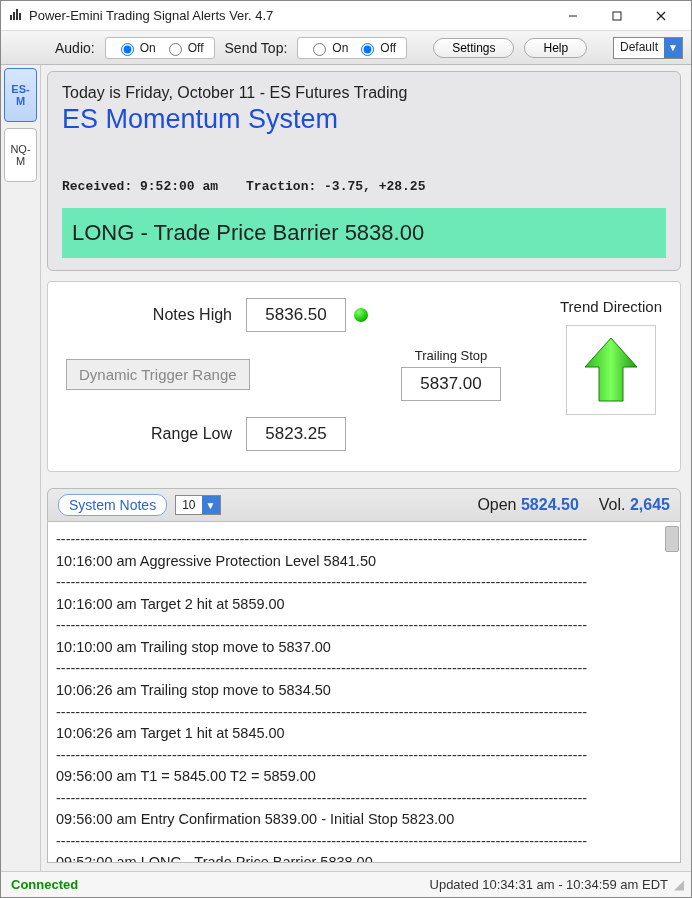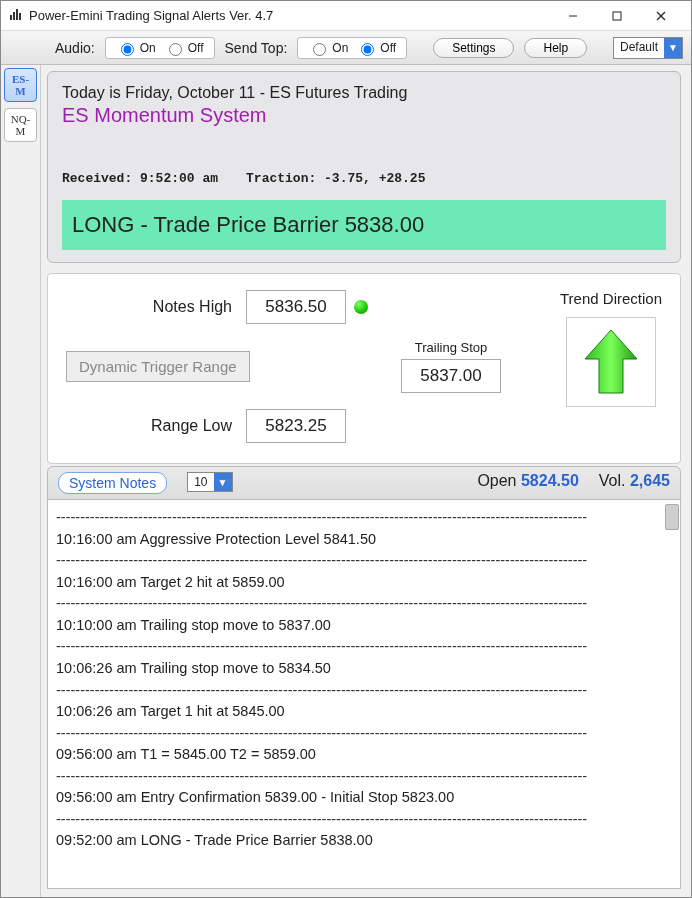--- a/index.html
+++ b/index.html
@@ -46,29 +46,28 @@
   }
   .tab-side {
     width: 40px;
     display:flex;
     flex-direction:column;
     background:#f0f0f0;
     border-right:1px solid #ccc;
   }
   .tab-btn {
     font-size:11px;
-    padding:4px 3px;
+    padding:14px 3px;
     text-align:center;
     border:1px solid #9bb7d8;
     border-radius:4px;
     margin:3px;
     background:#fff;
     color:#3366cc;
     cursor:pointer;
-    font-family:Liberation Serif, serif;
   }
   .tab-btn.active {
     background: linear-gradient(#d6e6ff,#bcd5f6);
     border:1px solid #3b7dd8;
     font-weight:bold;
   }
   .radio-grp {
     display:flex;
     align-items:center;
     border:1px solid #bbb;
@@ -112,21 +111,21 @@
   .panel {
     border:1px solid #bbb;
     border-radius:6px;
     background:#e7e7e9;
     padding:12px 14px;
     display:flex;
     gap:8px;
   }
   .panel-left { flex:1; }
   .date-line { font-size:16px; color:#222; margin-bottom:2px; font-family:"Trebuchet MS",Arial,sans-serif;}
-  .sys-name { font-size:20px; color:#a21caf; font-family:"Trebuchet MS",Arial,sans-serif; margin-bottom:8px;}
+  .sys-name { font-size:27px; color:#1d4ed8; font-family:"Trebuchet MS",Arial,sans-serif; margin-bottom:8px;}
   .mono-row { font-family:"Courier New",monospace; font-size:13px; font-weight:bold; display:flex; gap:28px; margin-bottom:14px;margin-top:44px;}
   .banner {
     background:#6de9b8;
     font-size:22px;
     padding:12px 10px;
     font-family:Arial,sans-serif;
   }
   .meter-box {
     width:160px;
     border:1px solid #bbb;
@@ -181,27 +180,27 @@
   }
   .trend-title { font-size:15px; margin-bottom:10px;}
   .arrow-box {
     width:90px; height:90px;
     border:1px solid #ccc;
     display:flex; align-items:center; justify-content:center;
     margin:0 auto;
   }
 
   .notes-bar {
-    margin-top:2px;
+    margin-top:16px;
     background:linear-gradient(#eaeaea,#dedede);
     border:1px solid #bbb;
     border-top-left-radius:6px;
     border-top-right-radius:6px;
     padding:5px 10px;
-    display:flex; align-items:flex-start; gap:20px;
+    display:flex; align-items:center; gap:8px;
     font-size:15px;
   }
   .notes-tab {
     border:1px solid #7aa5e6;
     border-radius:10px;
     padding:2px 10px;
     color:#2d63cc;
     background:#fff;
     font-size:14px;
   }
@@ -402,14 +401,19 @@
             <div class="dash">--------------------------------------------------------------------------------------------------------------</div>
             <div>09:52:00 am  LONG - Trade Price Barrier  5838.00</div>
           </div>
         <div class="scroll-thumb"></div>
       </div>
 
       <div style="height:8px"></div>
     </div>
   </div>
 
+  <div class="statusbar">
+    <span class="conn">Connected</span>
+    <span class="upd">Updated 10:34:31 am - 10:34:59 am  EDT</span>
+    <span class="sgrip">◢</span>
+  </div>
 
 </div>
 
 </body></html>

